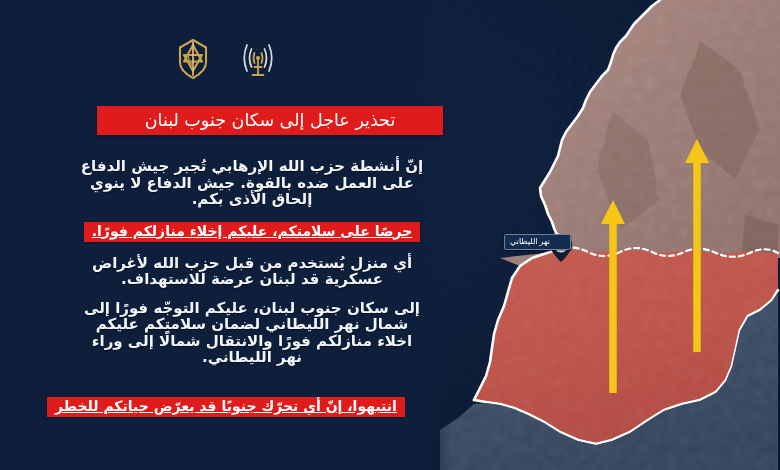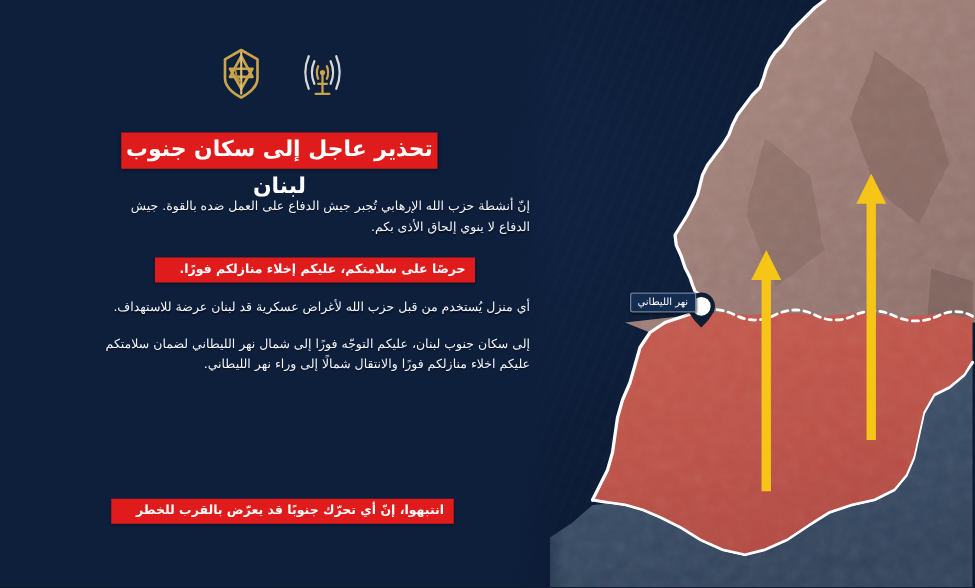--- a/index.html
+++ b/index.html
@@ -48,26 +48,27 @@
   
   #litani-label {
     position: absolute;
     left: 504px;
     top: 234px;
     background: #132c50;
     border: 1px solid #6d8099;
     color: #ffffff;
     font-size: 8px;
     line-height: 11px;
-    padding: 1px 5px 2px 5px;
+    padding: 1px 20px 2px 5px;
     border-radius: 2px;
     white-space: nowrap;
     letter-spacing: .2px;
     box-shadow: 0 1px 2px rgba(0,0,0,.6);
     direction: rtl;
+    font-family: Liberation Serif, serif;
   }
 
   
   #info-col {
     position: absolute;
     left: 0;
     top: 0;
     width: 452px;
     height: 470px;
     background: linear-gradient(to left, rgba(14,31,60,0) 0%, rgba(14,31,60,.80) 7%, #0e1f3c 17%, #0e1f3c 100%);
@@ -87,60 +88,61 @@
     direction: ltr;
   }
   .emblem {
     display: block;
   }
 
   #headline {
     position: absolute;
     top: 106px;
     left: 97px;
-    width: 253px;
+    width: 346px;
     background: #e01b1b;
     color: #ffffff;
     font-size: 17.5px;
-    font-weight: bold;
+    font-weight: normal;
     line-height: 29px;
     height: 29px;
     letter-spacing: .2px;
     box-shadow: 0 1px 3px rgba(0,0,0,.45);
   }
 
   #body-stack {
     position: absolute;
     top: 158px;
     left: 72px;
     width: 360px;
   }
   .para {
     color: #f2f5fa;
-    font-size: 10px;
-    font-weight: normal;
+    font-size: 15px;
+    font-weight: bold;
     line-height: 16.5px;
     margin: 0 0 12px 0;
-    text-align: right;
+    text-align: center;
     padding: 0 8px;
     text-shadow: 0 1px 1px rgba(0,0,0,.5);
   }
   .para.tight { margin-bottom: 26px; }
 
   .banner {
     display: inline-block;
     background: #e01b1b;
     color: #ffffff;
-    font-size: 10px;
+    font-size: 14px;
     font-weight: bold;
     line-height: 17px;
-    padding: 1px 8px 2px 20px;
+    padding: 1px 8px 2px 8px;
     margin: 2px 0 13px 0;
     letter-spacing: .1px;
     box-shadow: 0 1px 2px rgba(0,0,0,.4);
+    text-decoration: underline;
   }
   .banner-wrap { text-align: center; }
 
   #footer-banner {
     position: absolute;
     top: 396px;
     left: 0;
     width: 452px;
     text-align: center;
   }
@@ -350,17 +352,17 @@
         <span class="banner">حرصًا على سلامتكم، عليكم إخلاء منازلكم فورًا.</span>
       </div>
 
 
       <p class="para">أي منزل يُستخدم من قبل حزب الله لأغراض عسكرية قد لبنان عرضة للاستهداف.</p>
 
       <p class="para tight">إلى سكان جنوب لبنان، عليكم التوجّه فورًا إلى شمال نهر الليطاني لضمان سلامتكم عليكم اخلاء منازلكم فورًا والانتقال شمالًا إلى وراء نهر الليطاني.</p>
     </div>
 
     <div id="footer-banner">
-      <span class="banner">انتبهوا، إنّ أي تحرّك جنوبًا قد يعرّض بالقرب للخطر</span>
+      <span class="banner">انتبهوا، إنّ أي تحرّك جنوبًا قد يعرّض حياتكم للخطر</span>
     </div>
 
   </div>
 </div>
 
 </body></html>

